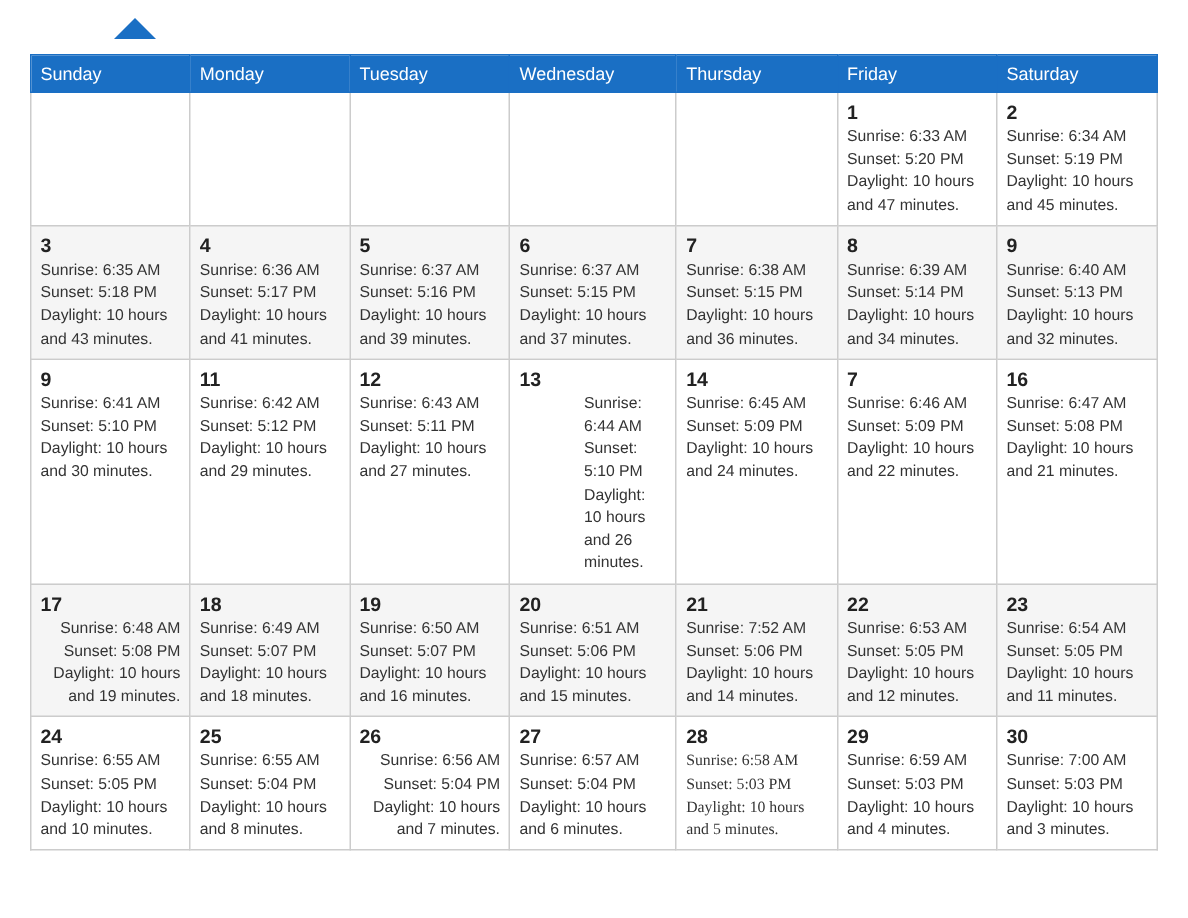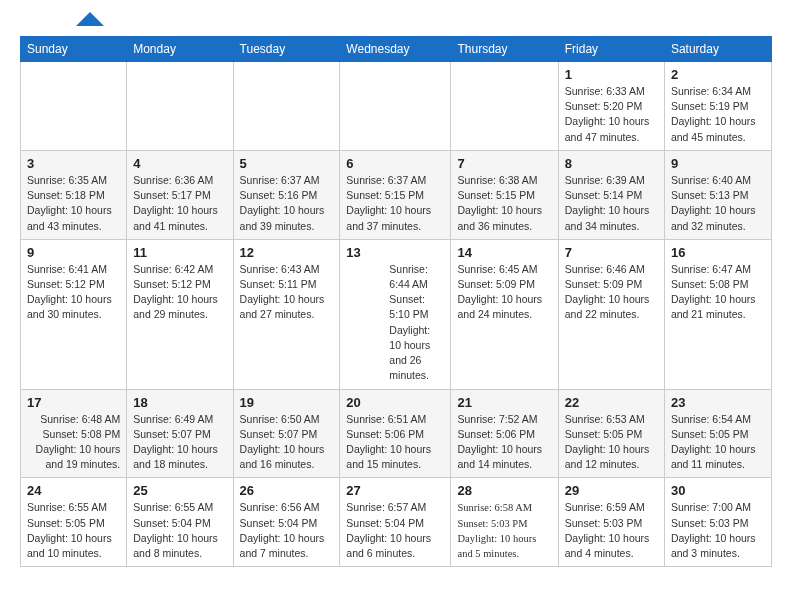--- a/index.html
+++ b/index.html
@@ -187,21 +187,21 @@
           <div class="day-info" style="white-space: pre-line;">Sunrise: 6:40 AM
 Sunset: 5:13 PM
 Daylight: 10 hours
 and 32 minutes.</div>
         </td>
       </tr>
       <tr>
         <td>
           <span class="day-num">9</span>
           <div class="day-info" style="white-space: pre-line;">Sunrise: 6:41 AM
-Sunset: 5:12 PM
+Sunset: 5:10 PM
 Daylight: 10 hours
 and 30 minutes.</div>
         </td>
         <td>
           <span class="day-num">11</span>
           <div class="day-info" style="white-space: pre-line;">Sunrise: 6:42 AM
 Sunset: 5:12 PM
 Daylight: 10 hours
 and 29 minutes.</div>
         </td>
@@ -302,21 +302,21 @@
         </td>
         <td>
           <span class="day-num">25</span>
           <div class="day-info" style="white-space: pre-line;">Sunrise: 6:55 AM
 Sunset: 5:04 PM
 Daylight: 10 hours
 and 8 minutes.</div>
         </td>
         <td>
           <span class="day-num">26</span>
-          <div class="day-info" style="white-space: pre-line;">Sunrise: 6:56 AM
+          <div class="day-info" style="white-space: pre-line; text-align: right;">Sunrise: 6:56 AM
 Sunset: 5:04 PM
 Daylight: 10 hours
 and 7 minutes.</div>
         </td>
         <td>
           <span class="day-num">27</span>
           <div class="day-info" style="white-space: pre-line;">Sunrise: 6:57 AM
 Sunset: 5:04 PM
 Daylight: 10 hours
 and 6 minutes.</div>

